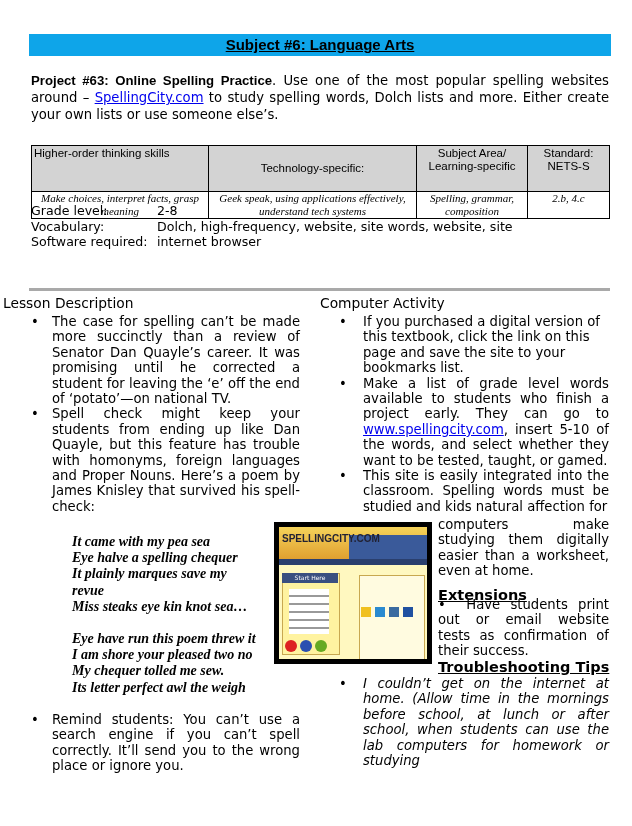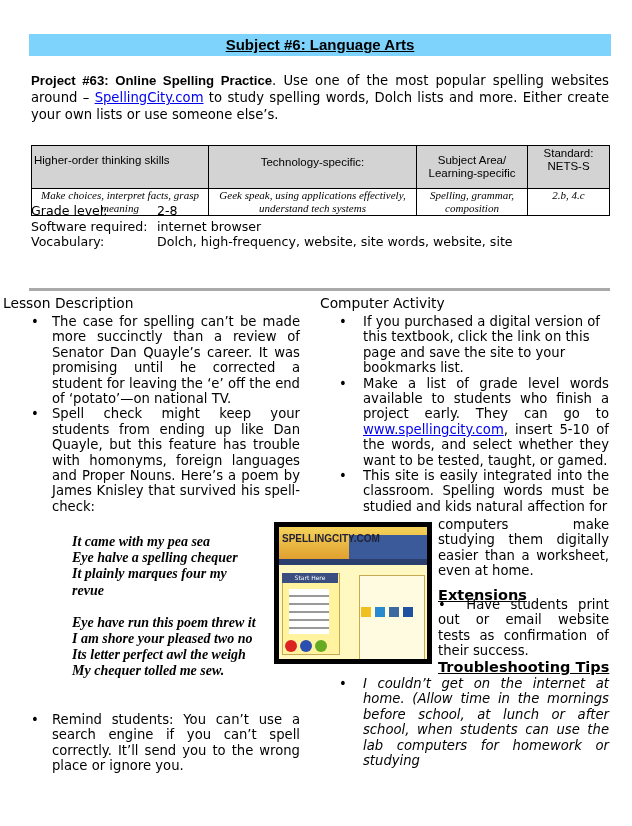--- a/index.html
+++ b/index.html
@@ -1,24 +1,24 @@
 <!DOCTYPE html>
 <html><head>
 <meta charset="utf-8">
 <style>
   html,body{margin:0;padding:0;background:#fff;}
   body{width:632px;height:826px;position:relative;overflow:hidden;font-family:"DejaVu Sans",sans-serif;color:#000;}
   .abs{position:absolute;}
-  .title-bar{left:29px;top:34px;width:582px;height:22px;background:#7dd3fc;text-align:center;}
+  .title-bar{left:29px;top:34px;width:582px;height:22px;background:#0ea5e9;text-align:center;}
   .title-bar span{font-family:"Liberation Sans",sans-serif;font-weight:bold;font-size:15px;line-height:22px;text-decoration:underline;}
   .intro{left:31px;top:72px;width:578px;font-size:13.2px;line-height:17px;text-align:justify;}
   .intro b{font-family:"Liberation Sans",sans-serif;}
   a.link{color:#0000ee;text-decoration:underline;}
   table.skills{position:absolute;left:31px;top:145px;width:578px;border-collapse:collapse;table-layout:fixed;}
-  table.skills th{background:#d3d3d3;font-family:"Liberation Sans",sans-serif;font-weight:normal;font-size:11.5px;line-height:13px;border:1px solid #000;padding:8px 2px;vertical-align:top;}
+  table.skills th{background:#d3d3d3;font-family:"Liberation Sans",sans-serif;font-weight:normal;font-size:11.5px;line-height:13px;border:1px solid #000;padding:1px 2px;vertical-align:top;}
   table.skills td{font-family:"Liberation Serif",serif;font-style:italic;font-size:11px;line-height:13px;border-left:1px solid #000;border-right:1px solid #000;border-bottom:1px solid #000;text-align:center;padding:0 2px;vertical-align:top;}
   .meta{left:31px;top:203px;font-size:12.6px;line-height:15.6px;}
   .meta .row{display:flex;}
   .meta .k{width:126px;}
   .rule{left:29px;top:288px;width:581px;height:3px;background:#a9a9a9;}
   .col-head{font-size:13.8px;line-height:17px;}
   ul.b{list-style:none;margin:0;padding:0;}
   ul.b li{position:relative;padding-left:52px;text-align:justify;font-size:13.2px;line-height:15.4px;}
   ul.b li .dot{position:absolute;left:31px;top:0;}
   .right ul.b li{padding-left:47px;}
@@ -43,68 +43,69 @@
 <table class="skills">
   <colgroup>
       <col style="width:177px">
       <col style="width:208px">
       <col style="width:111px">
       <col style="width:82px">
     </colgroup>
   <tbody>
       <tr>
     <th style="text-align:left">Higher-order thinking skills</th>
-    <th style="padding:10px 50px">Technology-specific:</th>
+    <th style="padding:16px 50px">Technology-specific:</th>
     <th>Subject Area/ Learning-specific</th>
     <th style="padding:1px 10px">Standard: NETS-S</th>
   </tr>
   <tr>
     <td>Make choices, interpret facts, grasp meaning</td>
     <td>Geek speak, using applications effectively, understand tech systems</td>
     <td>Spelling, grammar, composition</td>
     <td>2.b, 4.c</td>
   </tr>
 </tbody>
   </table>
 
 <div class="abs meta">
   <div class="row">
       <span class="k">Grade level:</span>
       <span>2-8</span>
     </div>
   <div class="row">
+      <span class="k">Vocabulary:</span>
+      <span>Dolch, high-frequency, website, site words, website, site</span>
+    </div>
+  <div class="row">
       <span class="k">Software required:</span>
       <span>internet browser</span>
-    </div>
-  <div class="row">
-      <span class="k">Vocabulary:</span>
-      <span>Dolch, high-frequency, website, site words, website, site</span>
     </div>
 </div>
 
 <div class="abs rule"></div>
 
 <div class="abs col-head" style="left:3px;top:295px;">Lesson Description</div>
 <div class="abs" style="left:0;top:314px;width:300px;">
   <ul class="b">
     <li><span class="dot">•</span><span>The case for spelling can’t be made more succinctly than a review of Senator Dan Quayle’s career. It was promising until he corrected a student for leaving the ‘e’ off the end of ‘potato’—on national TV.</span></li>
     <li><span class="dot">•</span><span>Spell check might keep your students from ending up like Dan Quayle, but this feature has trouble with homonyms, foreign languages and Proper Nouns. Here’s a poem by James Knisley that survived his spell-check:</span></li>
   </ul>
 </div>
 
 <div class="abs poem">
   <div>It came with my pea sea</div>
   <div>Eye halve a spelling chequer</div>
-  <div>It plainly marques four my</div>
+  <div>It plainly marques save my</div>
   <div>revue</div>
+  <div>Miss steaks eye kin knot sea…</div>
   <div class="gap"></div>
   <div>Eye have run this poem threw it</div>
   <div>I am shore your pleased two no</div>
+  <div>My chequer tolled me sew.</div>
   <div>Its letter perfect awl the weigh</div>
-  <div>My chequer tolled me sew.</div>
 </div>
 
 <div class="abs" style="left:0;top:712px;width:300px;">
   <ul class="b">
     <li><span class="dot">•</span><span>Remind students: You can’t use a search engine if you can’t spell correctly. It’ll send you to the wrong place or ignore you.</span></li>
   </ul>
 </div>
 
 <div class="abs shot">
   <div class="inner">

